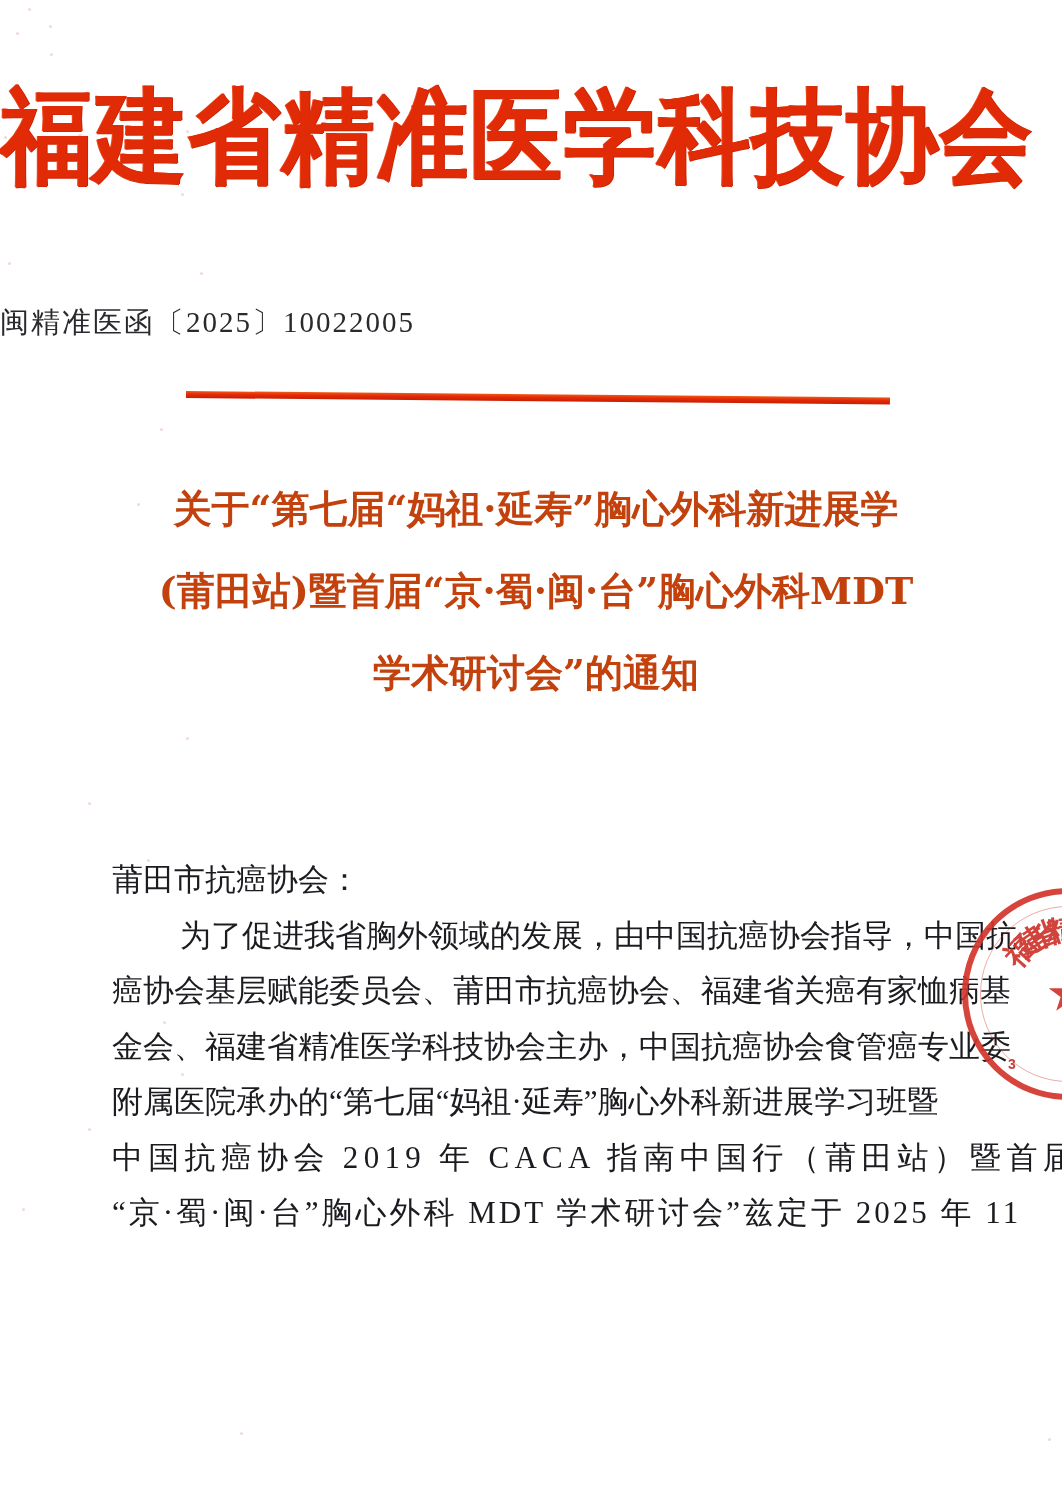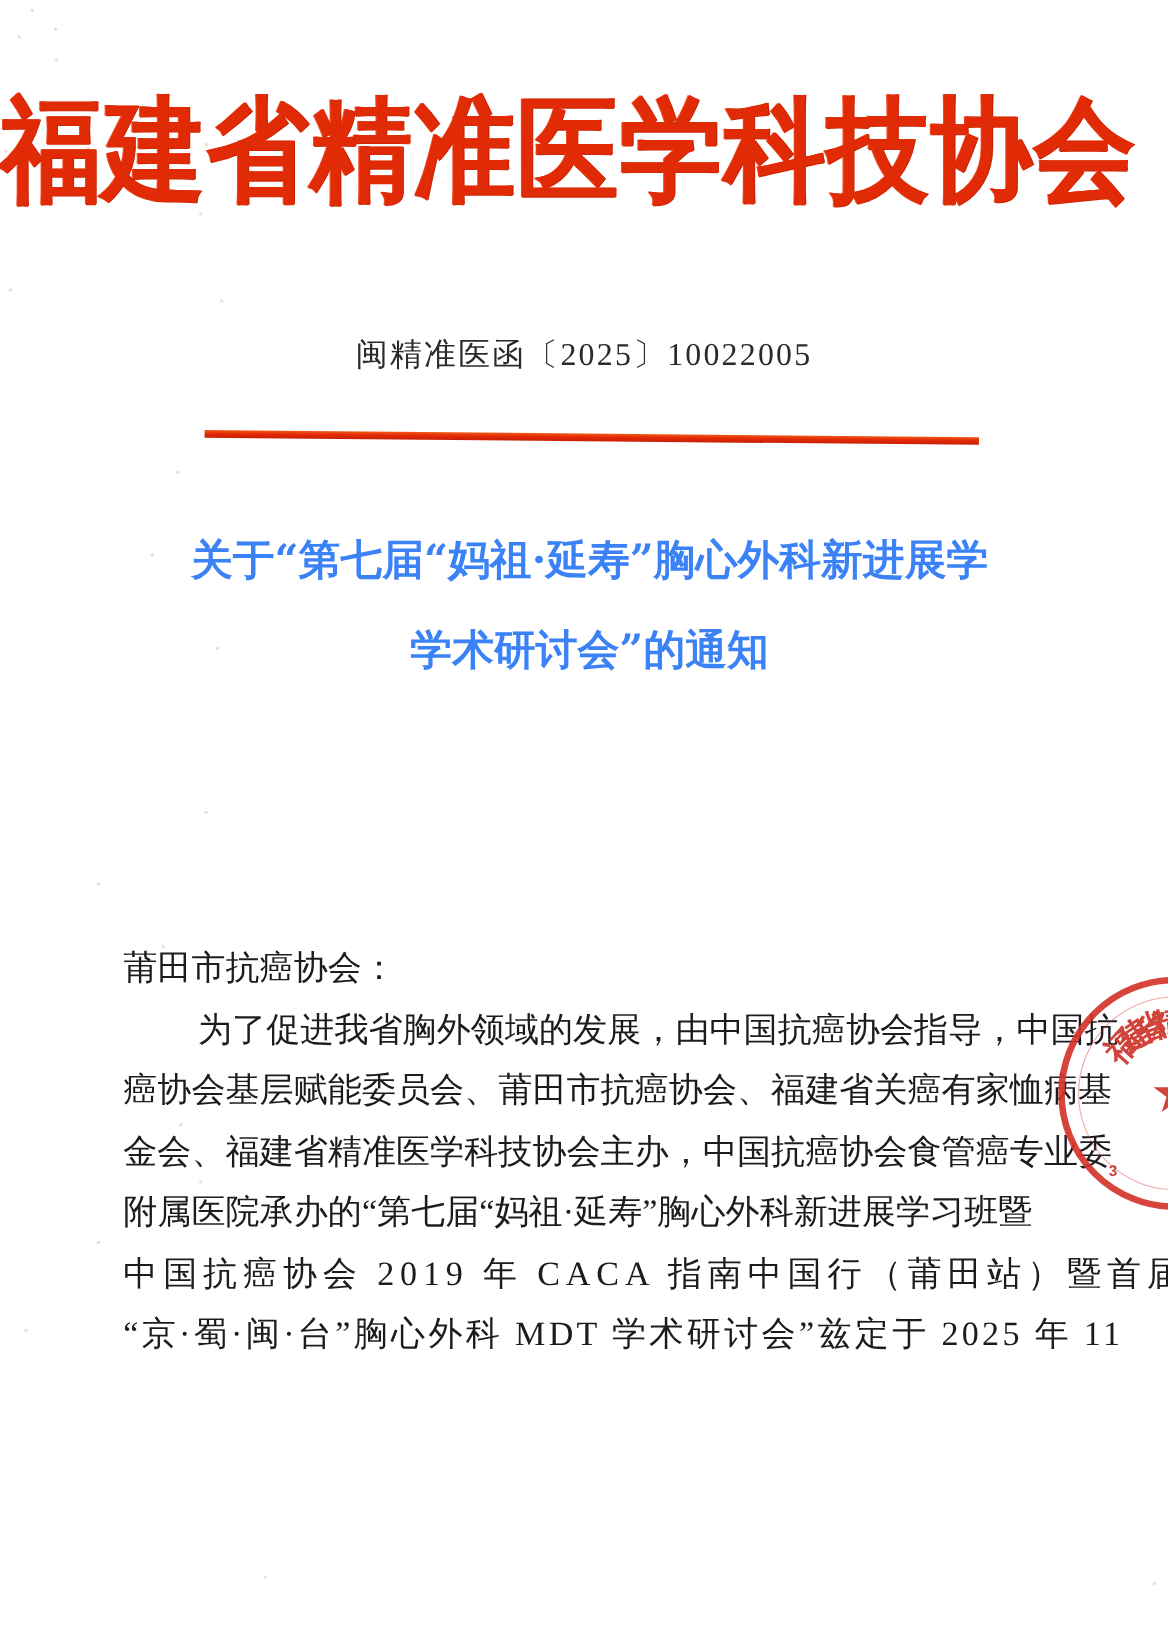--- a/index.html
+++ b/index.html
@@ -55,21 +55,21 @@
       -1px 0 0 #f0481f,
        0 1px 0 #cf2605;
   }
 
   
   .docnum {
     position: absolute;
     left: 0;
     right: 0;
     top: 303px;
-    text-align: center;
+    text-align: left;
     font-family: "Liberation Serif", "DejaVu Serif", serif;
     font-size: 29px;
     letter-spacing: 2px;
     color: #2a2a2e;
     white-space: nowrap;
   }
 
   
   .red-rule {
     position: absolute;
@@ -86,21 +86,21 @@
   .title-block {
     position: absolute;
     left: 96px;
     width: 880px;
     top: 468px;
     text-align: center;
     font-family: "DejaVu Serif", "Liberation Serif", serif;
     font-weight: 700;
     font-size: 38px;
     line-height: 82px;
-    color: #3b82f6;
+    color: #c2410c;
     letter-spacing: 0px;
   }
   .title-line { white-space: nowrap; }
 
   
   .body-block {
     position: absolute;
     left: 112px;
     width: 862px;
     top: 852px;
@@ -209,20 +209,21 @@
   <div class="masthead">
     <div class="masthead-title">福建省精准医学科技协会</div>
   </div>
 
   <div class="docnum">闽精准医函〔2025〕10022005</div>
 
   <div class="red-rule"></div>
 
   <div class="title-block">
     <div class="title-line">关于“第七届“妈祖·延寿”胸心外科新进展学</div>
+    <div class="title-line">(莆田站)暨首届“京·蜀·闽·台”胸心外科MDT</div>
     <div class="title-line">学术研讨会”的通知</div>
   </div>
 
   <div class="body-block">
     <div class="salutation">莆田市抗癌协会：</div>
     <div class="body-line indent">为了促进我省胸外领域的发展，由中国抗癌协会指导，中国抗</div>
     <div class="body-line">癌协会基层赋能委员会、莆田市抗癌协会、福建省关癌有家恤病基</div>
     <div class="body-line">金会、福建省精准医学科技协会主办，中国抗癌协会食管癌专业委</div>
     <div class="body-line">附属医院承办的“第七届“妈祖·延寿”胸心外科新进展学习班暨</div>
     <div class="body-line track-1">中国抗癌协会 2019 年 CACA 指南中国行（莆田站）暨首届</div>

